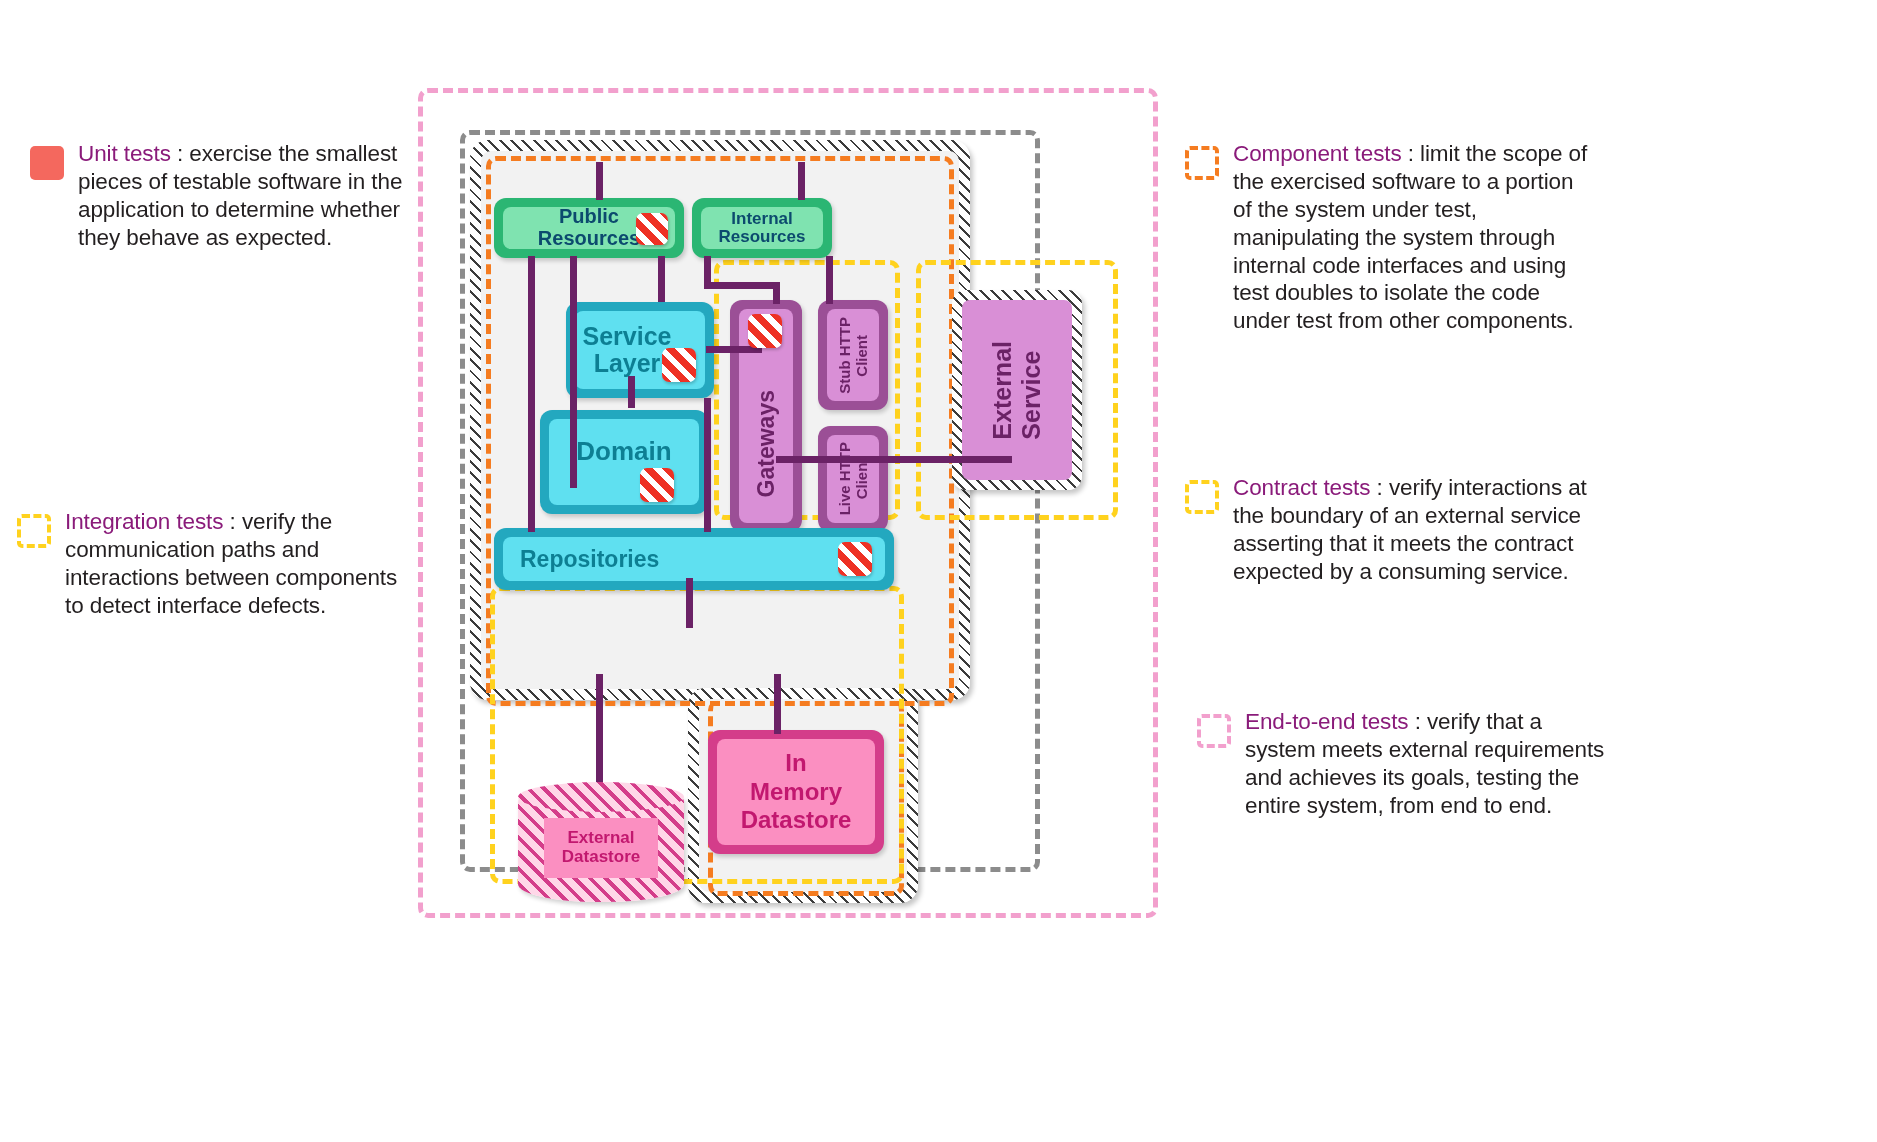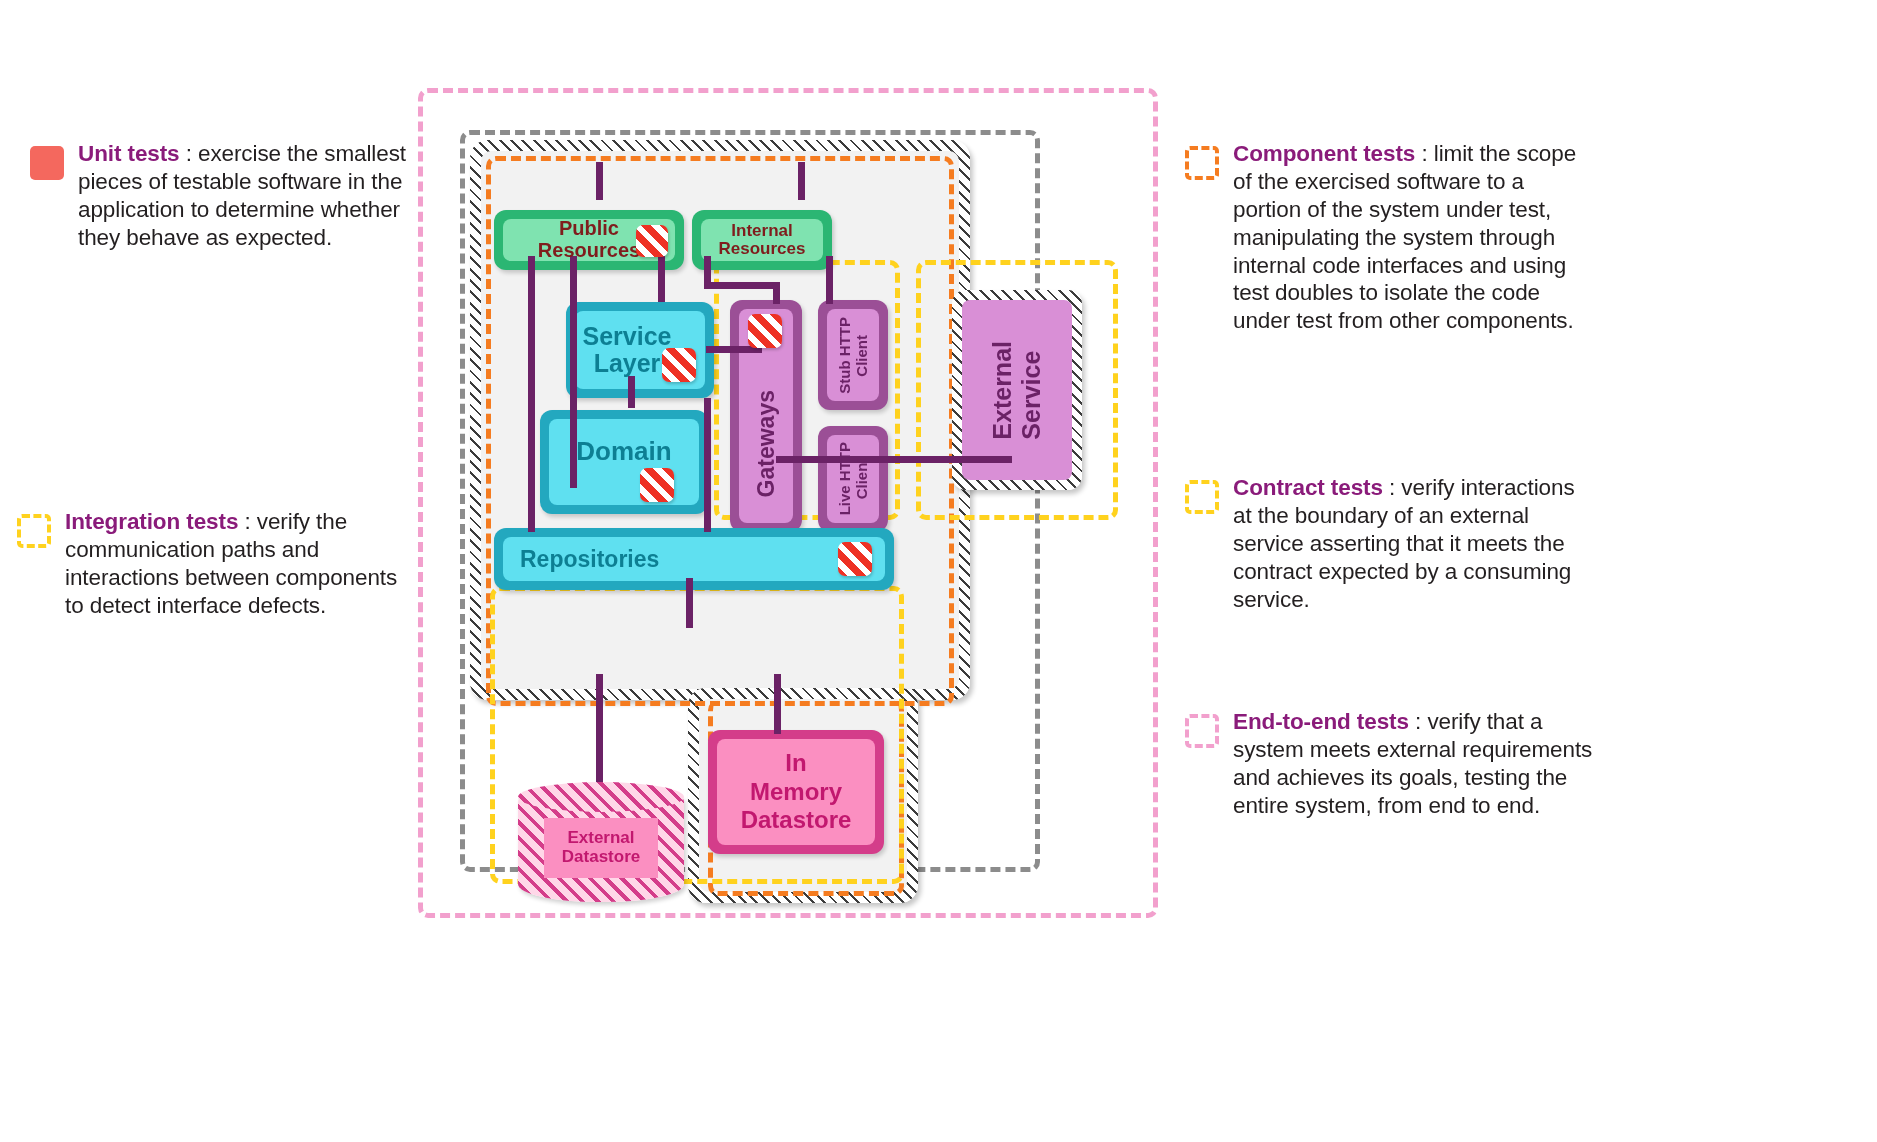--- a/index.html
+++ b/index.html
@@ -8,21 +8,21 @@
 
   
   .legend-col{position:absolute;top:0;width:420px;}
   .legend-item{position:absolute;display:flex;align-items:flex-start;}
   .swatch{width:34px;height:34px;flex:0 0 34px;margin-right:14px;margin-top:6px;border-radius:5px;box-sizing:border-box;}
   .swatch.solid{background:#f4685e;}
   .swatch.dash-yellow{border:4px dashed #ffd21e;background:transparent;}
   .swatch.dash-orange{border:4px dashed #f57c20;background:transparent;}
   .swatch.dash-pink{border:4px dashed #f2a0cd;background:transparent;}
   .legend-text{font-size:22.5px;line-height:1.24;letter-spacing:-0.1px;max-width:360px;}
-  .legend-text b{color:#8a1b7a;font-weight:bold;}
+  .legend-text b{color:#8a1b7a;font-weight:normal;}
 
   
   #diagram{position:absolute;left:418px;top:88px;width:740px;height:830px;}
 
   .bx{position:absolute;box-sizing:border-box;}
 
   
   .bd-e2e{border:5px dashed #f2a0cd;border-radius:10px;}
   .bd-grey{border:5px dashed #8c8c8c;border-radius:10px;}
   .bd-orange{border:5px dashed #f57c20;border-radius:10px;}
@@ -37,21 +37,21 @@
   }
   .hatch-inner{position:absolute;background:#f2f2f2;border-radius:10px;}
 
   
   .node{position:absolute;box-sizing:border-box;border-radius:12px;
         display:flex;align-items:center;justify-content:center;
         text-align:center;font-weight:bold;box-shadow:2px 3px 4px rgba(0,0,0,.18);}
   .node .inner{position:absolute;border-radius:8px;left:9px;right:9px;top:9px;bottom:9px;
         display:flex;align-items:center;justify-content:center;}
 
-  .green{background:#2bb673;color:#7f1d1d;margin-top:12px;}
+  .green{background:#2bb673;color:#0c4a6e;}
   .green .inner{background:#7fe3b0;}
   .cyan{background:#23a8bf;color:#0d7f93;}
   .cyan .inner{background:#5fe0f0;}
   .purple{background:#9b4f96;color:#6b2266;}
   .purple .inner{background:#d98fd6;}
   .pinknode{background:#d43d8a;color:#c2186f;}
   .pinknode .inner{background:#fb8fc1;}
 
   .label{position:relative;z-index:3;line-height:1.08;}
   .vert{writing-mode:vertical-rl;transform:rotate(180deg);}
@@ -107,21 +107,21 @@
     <div class="legend-text">
       <b>Component tests</b><span> : </span><span>limit the scope of the exercised software to a portion of the system under test, manipulating the system through internal code interfaces and using test doubles to isolate the code under test from other components.</span>
     </div>
   </div>
   <div class="legend-item" style="top:474px;left:0px;">
     <div class="swatch dash-yellow"></div>
     <div class="legend-text">
       <b>Contract tests</b><span> : </span><span>verify interactions at the boundary of an external service asserting that it meets the contract expected by a consuming service.</span>
     </div>
   </div>
-  <div class="legend-item" style="top:708px;left:0px;justify-content:space-between;">
+  <div class="legend-item" style="top:708px;left:12px;justify-content:space-between;">
     <div class="swatch dash-pink"></div>
     <div class="legend-text">
       <b>End-to-end tests</b><span> : </span><span>verify that a system meets external requirements and achieves its goals, testing the entire system, from end to end.</span>
     </div>
   </div>
 </div>
 
 <div id="diagram">
 
   <div class="bx bd-e2e" style="left:0px;top:0px;width:740px;height:830px;"></div>

